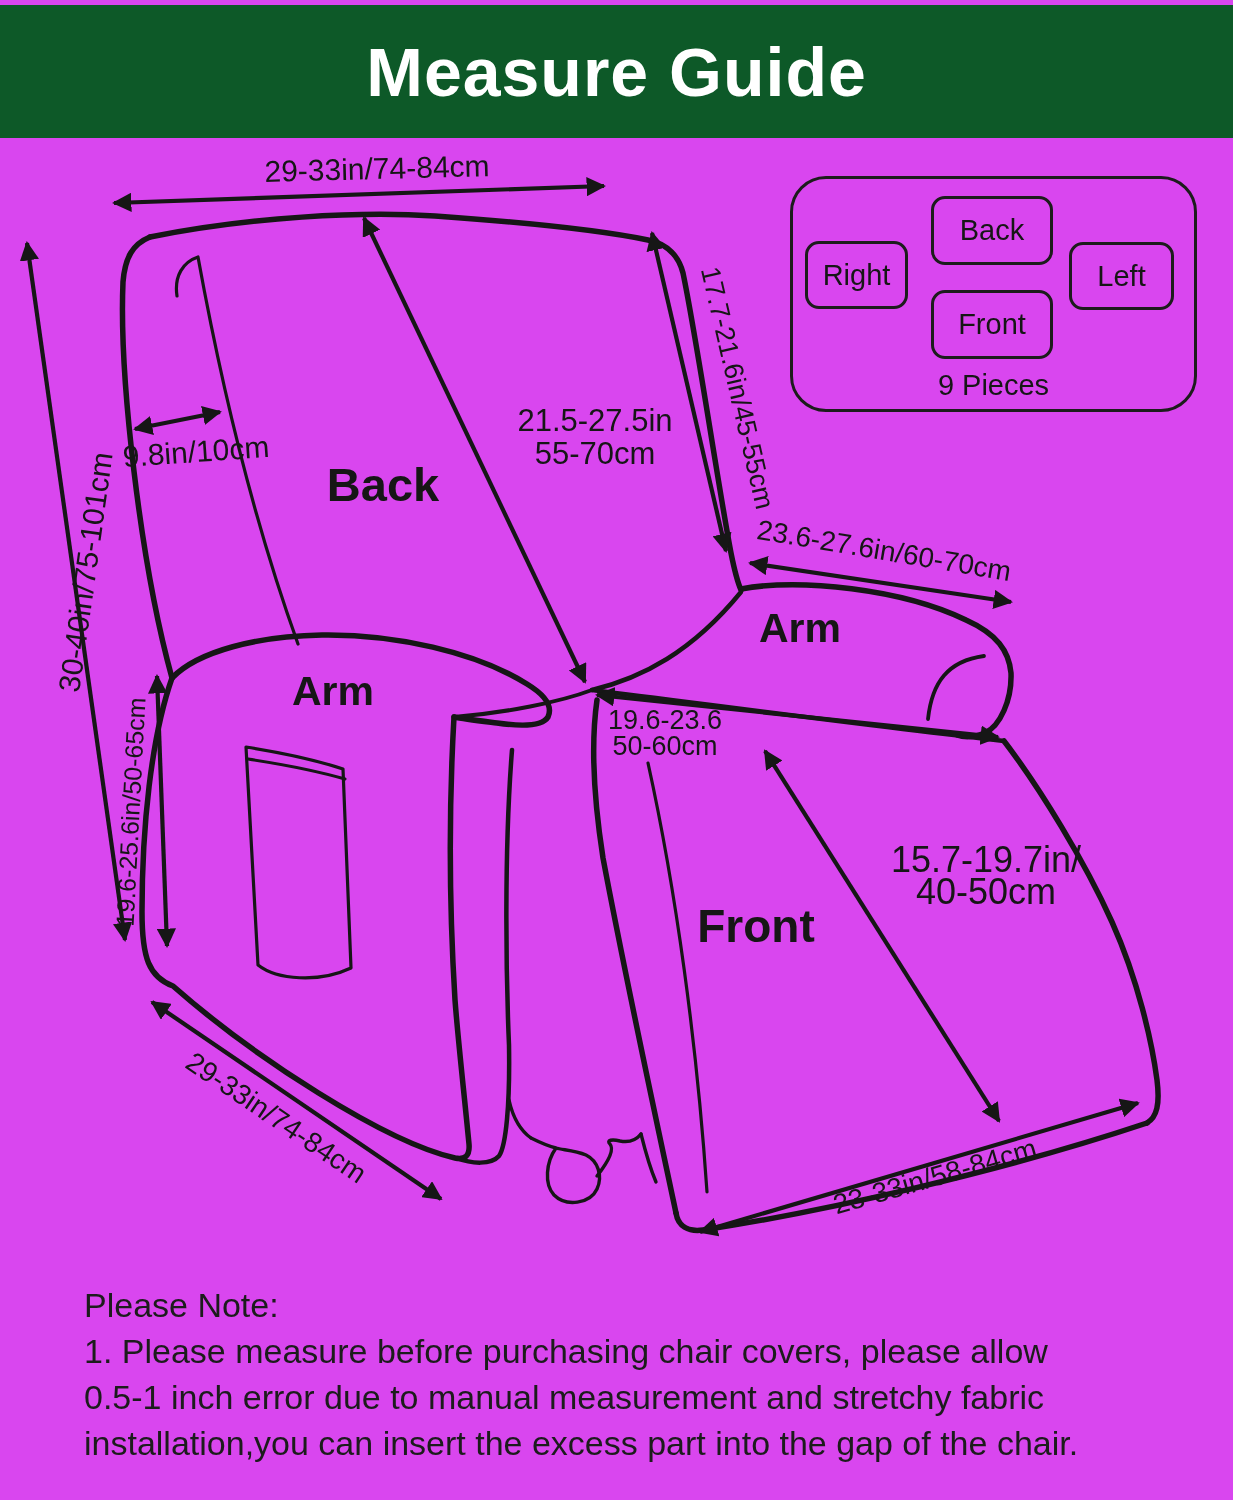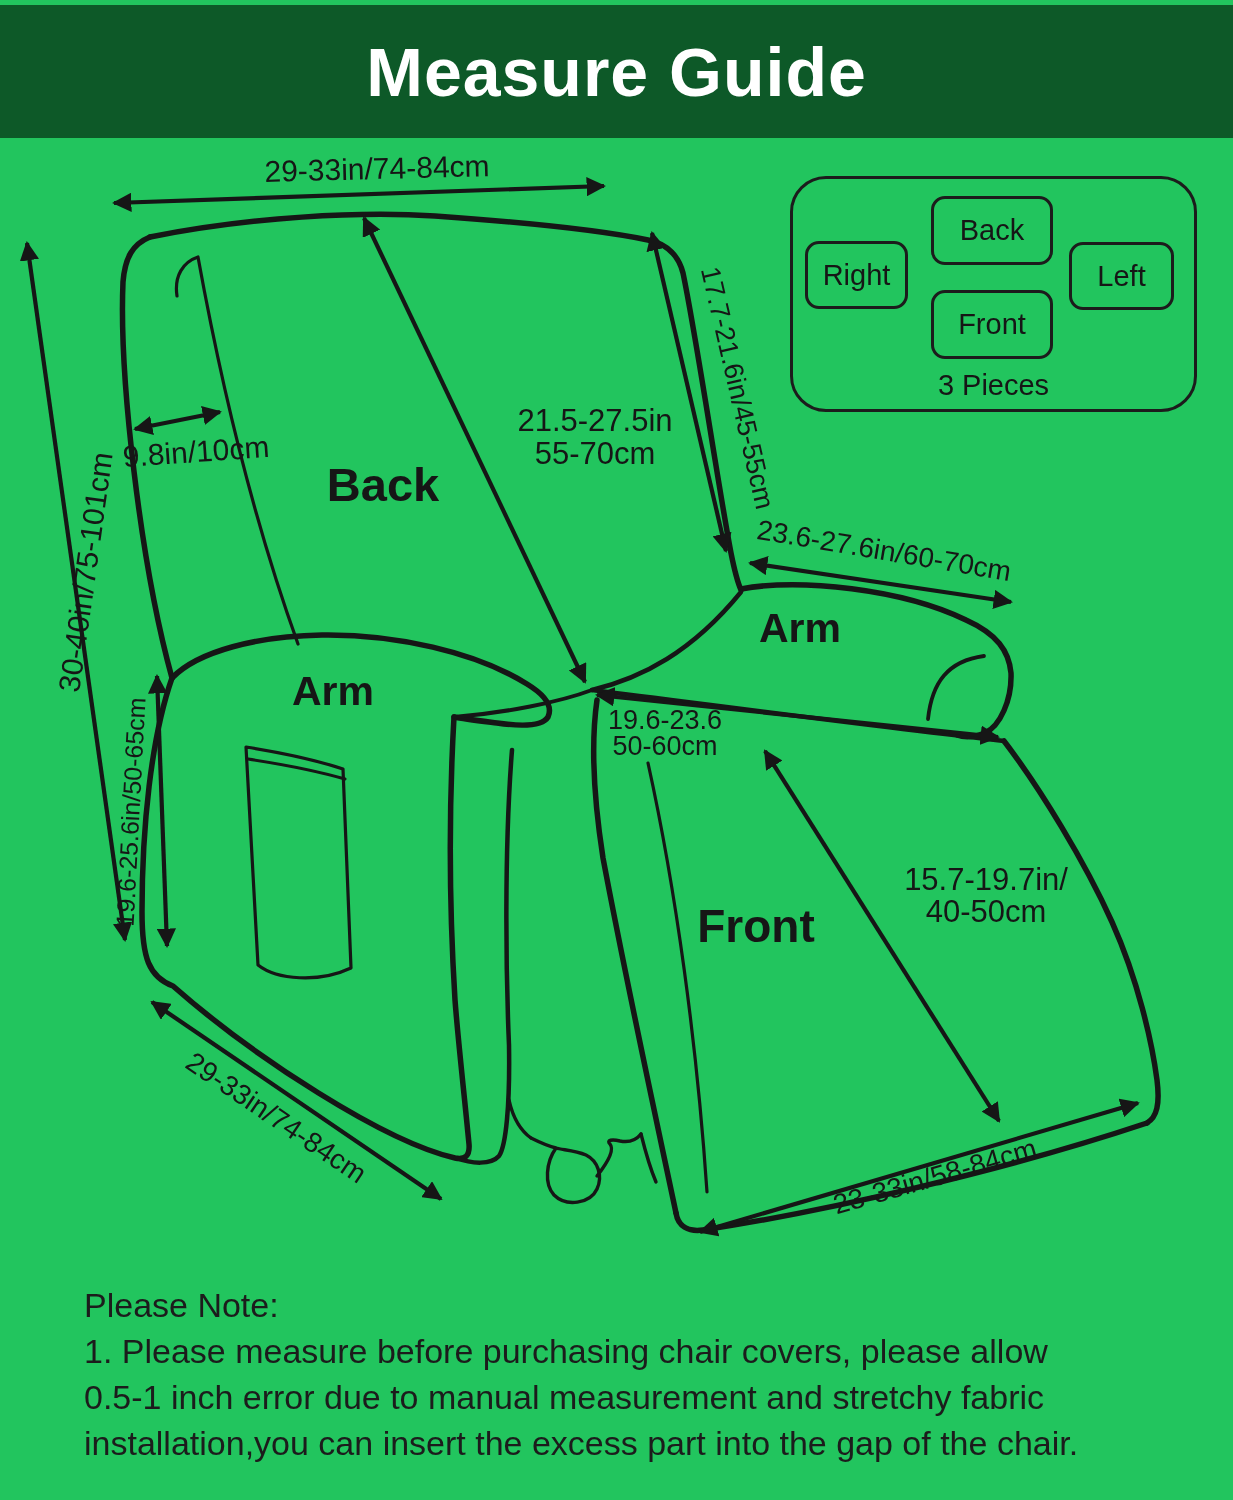--- a/index.html
+++ b/index.html
@@ -1,16 +1,16 @@
 <!DOCTYPE html>
 <html><head>
 <meta charset="utf-8">
 <style>
   html,body{margin:0;padding:0;background:#ffffff;}
-  .page{position:relative;width:1233px;height:1500px;background:#22c55e;overflow:hidden;
+  .page{position:relative;width:1233px;height:1500px;background:#d946ef;overflow:hidden;
         font-family:"Liberation Sans",sans-serif;color:#161616;}
   .banner{position:absolute;left:0;top:5px;width:1233px;height:133px;background:#0d5928;}
   .banner-title{width:100%;height:100%;display:flex;align-items:center;justify-content:center;
         color:#ffffff;font-size:68px;font-weight:bold;letter-spacing:1px;}
   .diagram{position:absolute;left:0;top:140px;width:1233px;height:1160px;}
   .diagram svg{position:absolute;left:0;top:0;}
   .lbl{position:absolute;white-space:nowrap;color:#161616;}
   .lbl2{text-align:center;margin-left:42px;}
   .pieces{position:absolute;left:790px;top:176px;width:407px;height:236px;
         border:3px solid #1c1c1c;border-radius:36px;box-sizing:border-box;}
@@ -89,21 +89,21 @@
   </div>
   <div class="lbl" style="left:737px;top:388px;font-size:27px;transform:translate(-50%,-50%) rotate(77deg);">17.7-21.6in/45-55cm</div>
   <div class="lbl" style="left:884px;top:551px;font-size:28px;transform:translate(-50%,-50%) rotate(9.5deg);">23.6-27.6in/60-70cm</div>
   <div class="lbl" style="left:800px;top:628px;font-size:41px;font-weight:bold;transform:translate(-50%,-50%);">Arm</div>
   <div class="lbl" style="left:333px;top:691px;font-size:41px;font-weight:bold;transform:translate(-50%,-50%);">Arm</div>
   <div class="lbl lbl2" style="left:623px;top:733px;font-size:27px;line-height:26px;transform:translate(-50%,-50%);">
     <div>19.6-23.6</div>
     <div>50-60cm</div>
   </div>
   <div class="lbl" style="left:756px;top:926px;font-size:46px;font-weight:bold;transform:translate(-50%,-50%);">Front</div>
-  <div class="lbl lbl2" style="left:944px;top:896px;font-size:31px;line-height:32px;transform:translate(-50%,-50%);">
+  <div class="lbl lbl2" style="left:944px;top:876px;font-size:36px;line-height:32px;transform:translate(-50%,-50%);">
     <div>15.7-19.7in/</div>
     <div>40-50cm</div>
   </div>
   <div class="lbl" style="left:935px;top:1177px;font-size:28px;transform:translate(-50%,-50%) rotate(-16deg);">23-33in/58-84cm</div>
   <div class="lbl" style="left:276px;top:1118px;font-size:28px;transform:translate(-50%,-50%) rotate(34deg);">29-33in/74-84cm</div>
   <div class="lbl" style="left:86px;top:572px;font-size:30px;transform:translate(-50%,-50%) rotate(-82deg);">30-40in/75-101cm</div>
   <div class="lbl" style="left:131px;top:812px;font-size:25px;transform:translate(-50%,-50%) rotate(-87deg);">19.6-25.6in/50-65cm</div>
 
   <div class="pieces">
     <div class="pbox" style="left:138px;top:17px;width:122px;height:69px;">
@@ -111,21 +111,21 @@
       </div>
     <div class="pbox" style="left:12px;top:62px;width:103px;height:68px;">
       <span>Right</span>
       </div>
     <div class="pbox" style="left:276px;top:63px;width:105px;height:68px;">
       <span>Left</span>
       </div>
     <div class="pbox" style="left:138px;top:111px;width:122px;height:69px;">
       <span>Front</span>
       </div>
-    <div class="pcap">3 Pieces</div>
+    <div class="pcap">9 Pieces</div>
   </div>
 
   <div class="notes">
     <div>Please Note:</div>
     <div>1. Please measure before purchasing chair covers, please allow</div>
     <div>0.5-1 inch error due to manual measurement and stretchy fabric</div>
     <div>installation,you can insert the excess part into the gap of the chair.</div>
   </div>
 
 </div>

